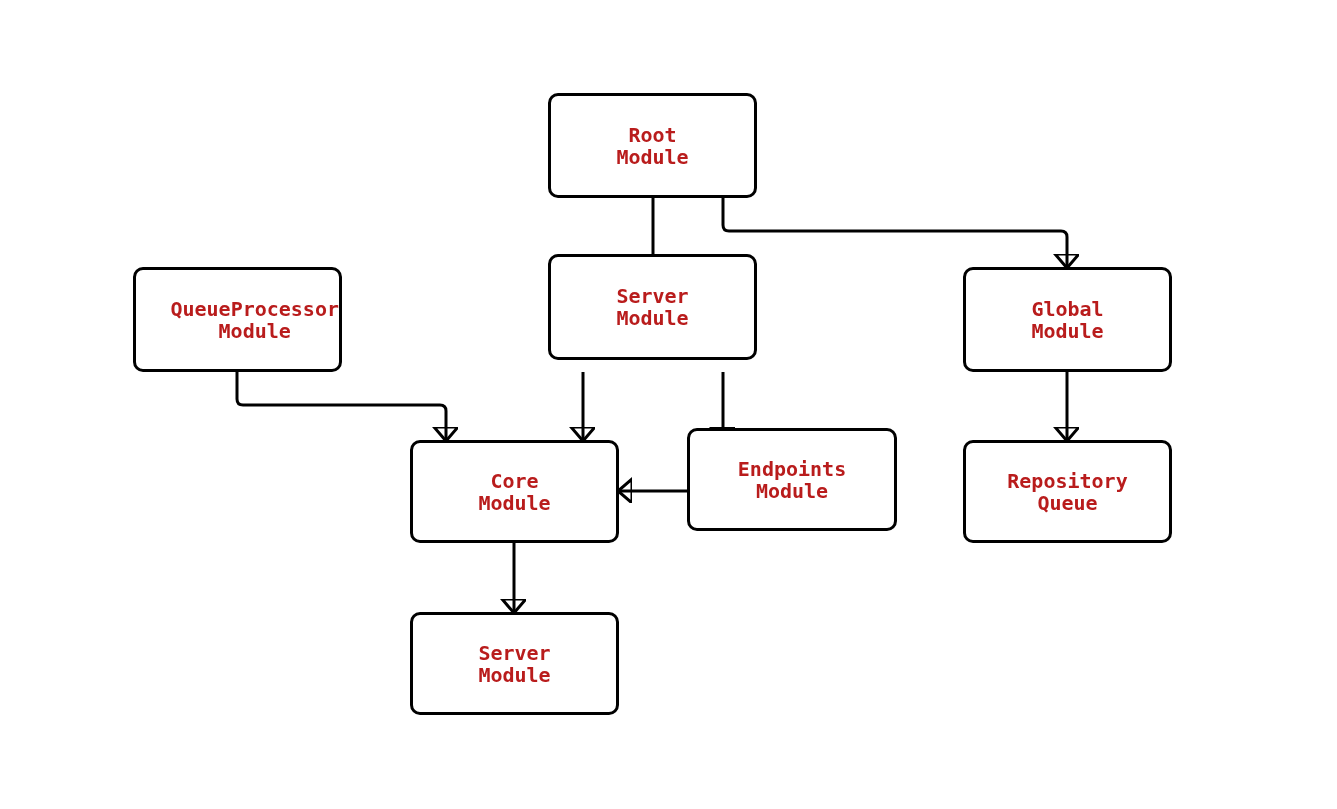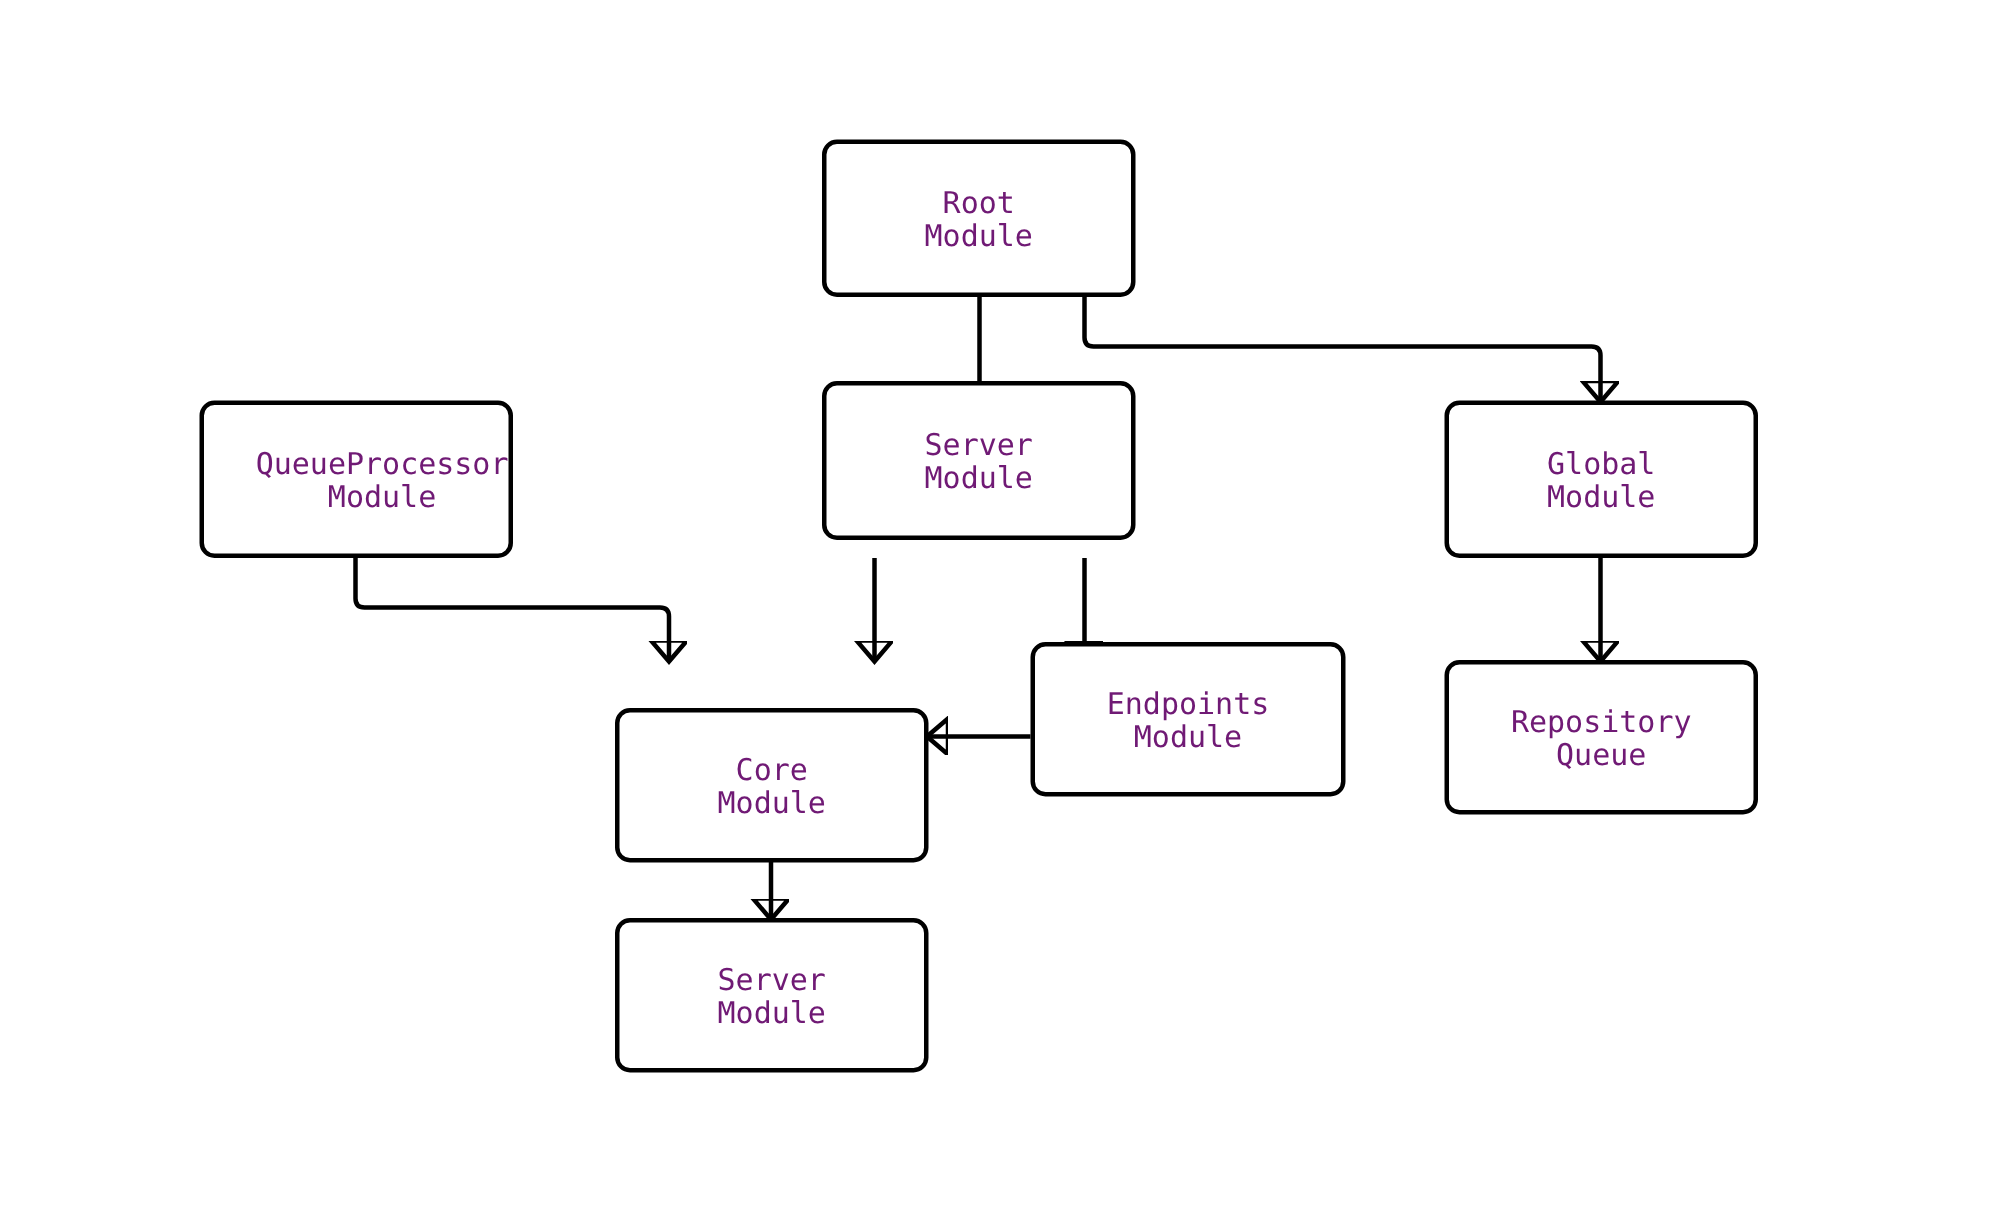--- a/index.html
+++ b/index.html
@@ -33,24 +33,24 @@
     background: #ffffff;
     border: 3px solid #000000;
     border-radius: 10px;
     display: flex;
     align-items: center;
     justify-content: center;
   }
   .node-label {
     white-space: pre-line;
     text-align: center;
-    font-weight: normal;
+    font-weight: bold;
     font-size: 20px;
     line-height: 22px;
-    color: #701a75;
+    color: #b91c1c;
   }
 </style>
 </head>
 <body>
 
 <div class="canvas">
 
   <svg class="edges-layer" width="1337" height="809" viewBox="0 0 1337 809" xmlns="http://www.w3.org/2000/svg">
     <defs>
       <marker id="arrowhead" markerUnits="userSpaceOnUse" markerWidth="16" markerHeight="26" refX="13" refY="12" orient="auto">
@@ -80,21 +80,21 @@
   <div class="node" style="left:133px; top:267px; width:209px; height:105px;justify-content:flex-end;">
     <span class="node-label">QueueProcessor
 Module</span>
   </div>
 
   <div class="node" style="left:963px; top:267px; width:209px; height:105px;">
     <span class="node-label">Global
 Module</span>
   </div>
 
-  <div class="node" style="left:410px; top:440px; width:209px; height:103px;margin-top:32px;">
+  <div class="node" style="left:410px; top:440px; width:209px; height:103px;">
     <span class="node-label">Core
 Module</span>
   </div>
 
   <div class="node" style="left:687px; top:428px; width:210px; height:103px;">
     <span class="node-label">Endpoints
 Module</span>
   </div>
 
   <div class="node" style="left:963px; top:440px; width:209px; height:103px;">

